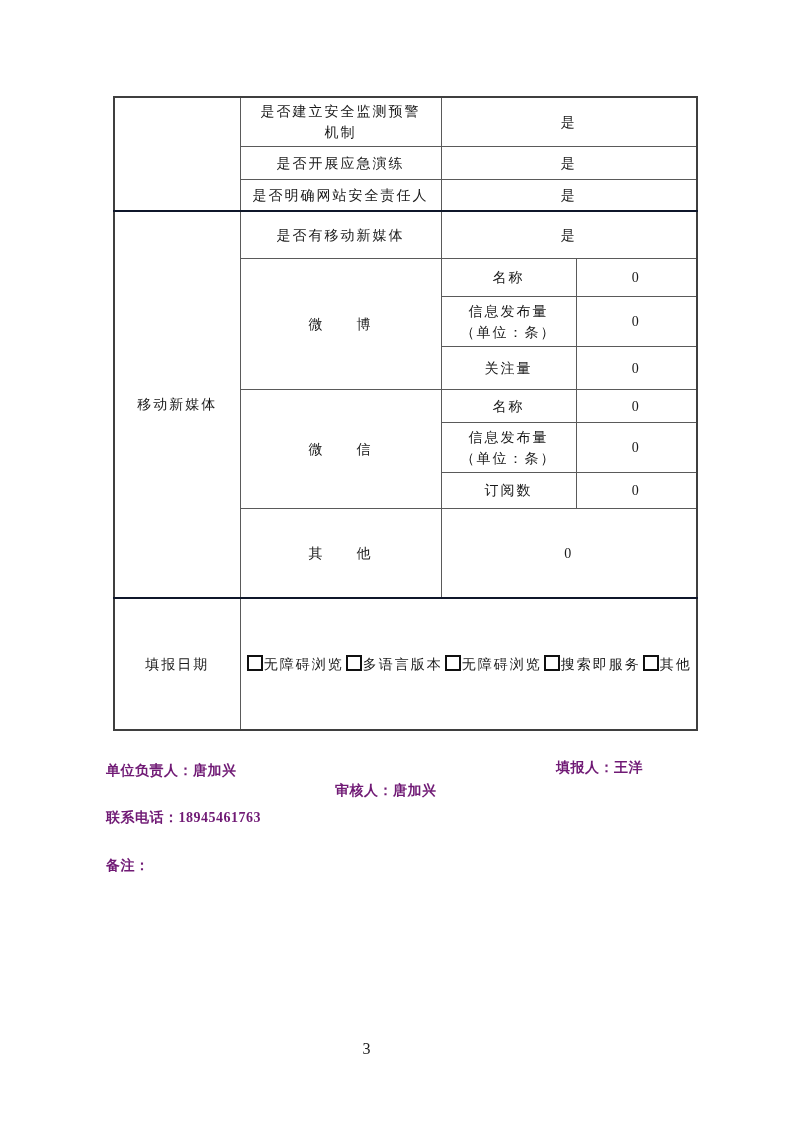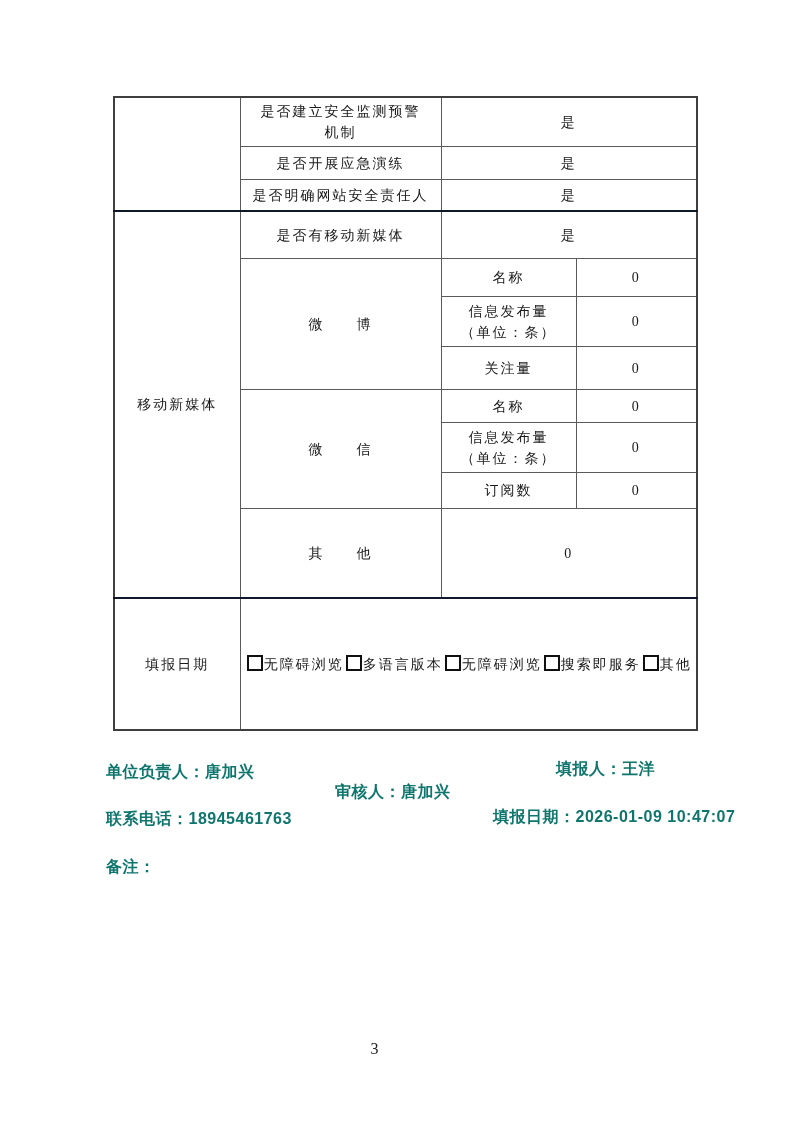--- a/index.html
+++ b/index.html
@@ -3,21 +3,20 @@
 <meta charset="utf-8">
 <style>
   html,body{margin:0;padding:0;background:#fff;}
   .page{
     position:relative;
     width:733px;height:1122px;
     background:#ffffff;
     font-family:"Liberation Serif","DejaVu Serif",serif;
     color:#1a1a1a;
     overflow:hidden;
-    padding-left:16px;
   }
   table.report{
     position:absolute;left:113px;top:96px;
     width:583px;
     border-collapse:collapse;
     table-layout:fixed;
     border:2px solid #3f3f3f;
   }
   table.report td{
     border:1px solid #5a5a5a;
@@ -47,25 +46,25 @@
   .cb{
     display:inline-block;
     width:12px;height:12px;
     border:2px solid #101010;
     background:#fff;
     margin:0 1px -2px 2px;
   }
   .chk-line{white-space:nowrap;}
   .f{
     position:absolute;
-    font-family:Liberation Sans, sans-serif;
+    font-family:Liberation Serif, serif;
     font-weight:700;
-    font-size:16px;
+    font-size:14px;
     letter-spacing:0.5px;
-    color:#0f766e;
+    color:#701a75;
     white-space:nowrap;
   }
   .pageno{
     position:absolute;left:0;right:0;top:1040px;
     text-align:center;
     font-size:16px;
     color:#222;
     font-family:"Liberation Serif","DejaVu Serif",serif;
   }
 </style>
@@ -154,19 +153,18 @@
       </td>
     </tr>
   </tbody>
     </table>
 
   <div class="f" style="left:106px;top:762px;"><span>单位负责人：</span><span>唐加兴</span></div>
   <div class="f" style="left:335px;top:762px;margin-top:20px;"><span>审核人：</span><span>唐加兴</span></div>
   <div class="f" style="left:508px;top:759px;margin-left:48px;"><span>填报人：</span><span>王洋</span></div>
 
   <div class="f" style="left:106px;top:809px;"><span>联系电话：</span><span>18945461763</span></div>
-  <div class="f" style="left:493px;top:807px;"><span>填报日期：</span><span>2026-01-09 10:47:07</span></div>
 
   <div class="f" style="left:106px;top:857px;"><span>备注：</span></div>
 
   <div class="pageno">3</div>
 
 </div>
 
 </body></html>

